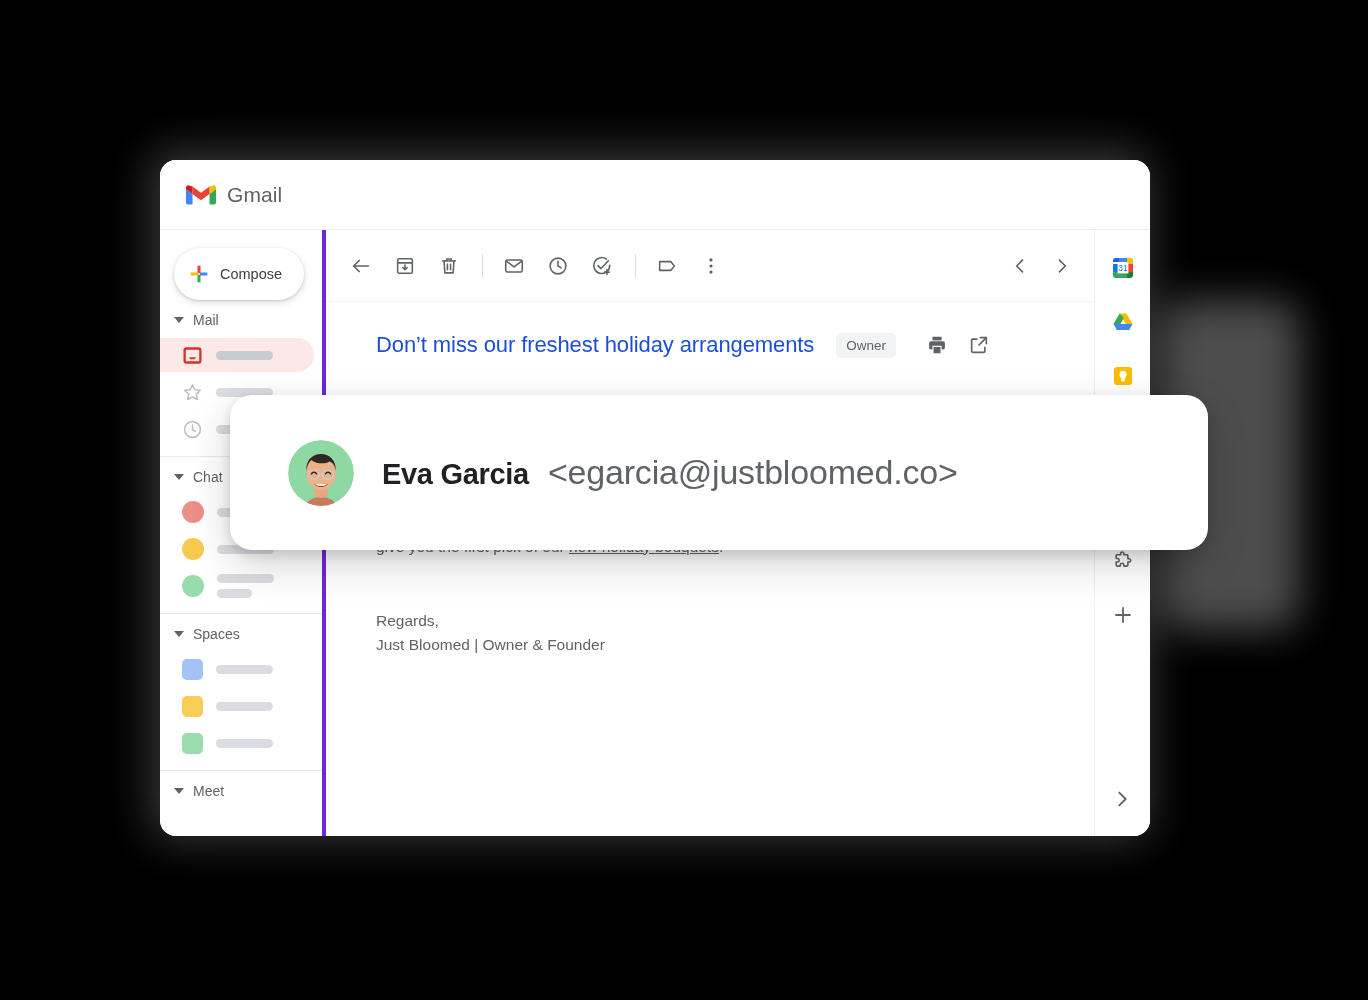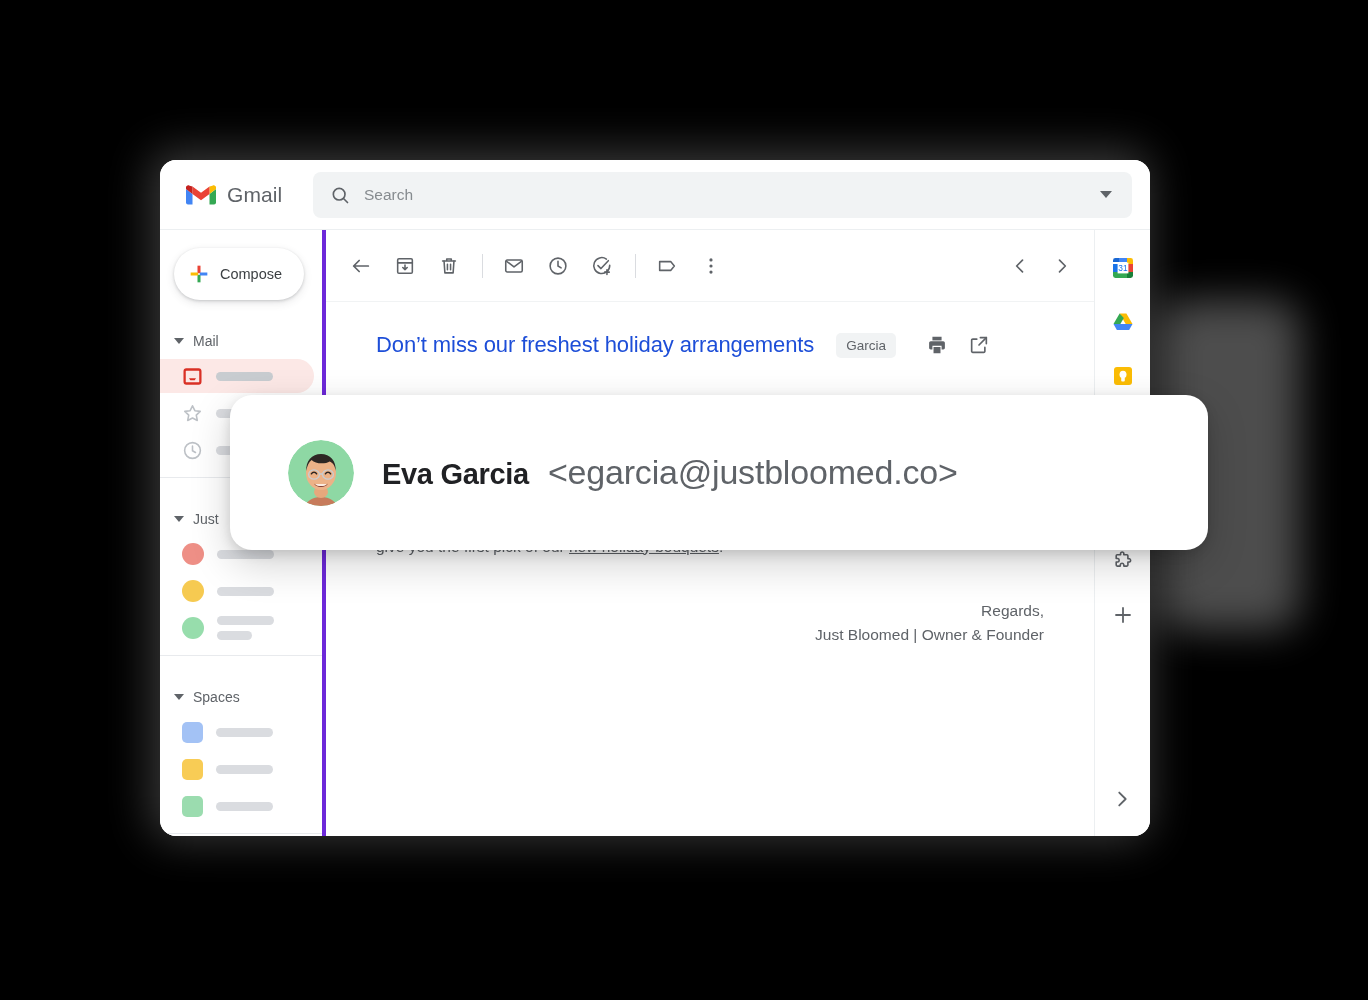--- a/index.html
+++ b/index.html
@@ -120,21 +120,21 @@
     display: flex;
     align-items: center;
     gap: 11px;
     padding-left: 15px;
     cursor: pointer;
     font-family: "Liberation Sans", sans-serif;
   }
   .compose-label { font-size: 14.5px; color: #3c4043; }
   .plus-icon { width: 20px; height: 20px; flex: none; }
 
-  .nav-section { padding-top: 26px; text-align: center; }
+  .nav-section { padding-top: 5px; text-align: center; }
   .section-head {
     display: flex; align-items: center; gap: 9px;
     height: 30px; padding-left: 14px;
     cursor: pointer;
   }
   .caret-down {
     width: 0; height: 0;
     border-left: 5px solid transparent;
     border-right: 5px solid transparent;
     border-top: 6px solid #5f6368;
@@ -224,21 +224,21 @@
   .act-icon { width: 22px; height: 22px; color: #5f6368; cursor: pointer; }
 
   .msg-body {
     padding: 108px 50px 0 50px;
     font-size: 15.5px;
     color: #5f6368;
     line-height: 1.48;
   }
   .msg-body p { margin-bottom: 24px; }
   .body-link { color: #5f6368; text-decoration: underline; cursor: pointer; }
-  .sig { margin-top: 40px; line-height: 1.55; text-align: right; }
+  .sig { margin-top: 50px; line-height: 1.55; }
 
   
   .rail {
     width: 56px;
     flex: none;
     border-left: 1px solid #eceff1;
     background: #ffffff;
     display: flex;
     flex-direction: column;
     align-items: center;
@@ -303,30 +303,20 @@
             <path d="M4 43h9V22L0 12v27a4 4 0 004 4z" fill="#4285F4"></path>
             <path d="M47 43h9a4 4 0 004-4V12L47 22z" fill="#34A853"></path>
             <path d="M47 7v15l13-10V9c0-3.7-4.2-5.8-7.2-3.6z" fill="#FBBC04"></path>
             <path d="M13 22V7l17 12.7L47 7v15L30 34.7z" fill="#EA4335"></path>
             <path d="M0 9v3l13 10V7L7.2 5.4C4.2 3.2 0 5.3 0 9z" fill="#C5221F"></path>
           </svg>
         </span>
         <span class="brand-name">Gmail</span>
       </div>
 
-      <div class="searchbar">
-        <span class="search-icon">
-          <svg viewBox="0 0 24 24" width="20" height="20" fill="none" stroke="currentColor" stroke-width="2" stroke-linecap="round">
-            <circle cx="11" cy="11" r="7"></circle>
-              <line x1="16.2" y1="16.2" x2="21" y2="21"></line>
-          </svg>
-        </span>
-        <input class="search-input" type="text" placeholder="Search" style="">
-        <span class="filter-caret"></span>
-      </div>
     </div>
 
     <div class="body-row">
 
       <div class="sidebar">
 
         <button class="compose-btn">
           <span class="plus-icon">
             <svg viewBox="0 0 24 24" width="20" height="20">
               <rect x="10.2" y="2" width="3.6" height="9" fill="#EA4335"></rect>
@@ -371,21 +361,21 @@
               </svg>
             </span>
             <span class="bar bar-med"></span>
           </div>
           <div class="divider-h"></div>
         </div>
 
         <div class="nav-section">
           <div class="section-head">
             <span class="caret-down"></span>
-            <span class="section-title">Just</span>
+            <span class="section-title">Chat</span>
           </div>
 
           <div class="nav-item">
             <span class="avatar-dot" style="background:#EE8F86"></span>
             <span class="bar bar-long"></span>
           </div>
           <div class="nav-item">
             <span class="avatar-dot" style="background:#F6CA51"></span>
             <span class="bar bar-long"></span>
           </div>
@@ -497,21 +487,21 @@
           </span>
           <span class="tb-chev">
             <svg viewBox="0 0 24 24" width="20" height="20" fill="none" stroke="currentColor" stroke-width="2" stroke-linecap="round" stroke-linejoin="round">
               <path d="M9 5l7 7-7 7"></path>
             </svg>
           </span>
         </div>
 
         <div class="subject-row">
           <span class="subject-title">Don’t miss our freshest holiday arrangements</span>
-          <span class="chip">Garcia</span>
+          <span class="chip">Owner</span>
           <span class="subject-actions">
             <span class="act-icon">
               <svg viewBox="0 0 24 24" width="22" height="22" fill="currentColor">
                 <path d="M7 3h10v4H7z"></path>
                 <path d="M5.2 8h13.6c1 0 1.8.8 1.8 1.8v5.4c0 .9-.8 1.6-1.7 1.6H17v-4H7v4H5.1c-.9 0-1.7-.7-1.7-1.6V9.8C3.4 8.8 4.2 8 5.2 8z"></path>
                 <path d="M8.2 14.2h7.6V21H8.2z"></path>
               </svg>
             </span>
             <span class="act-icon">
               <svg viewBox="0 0 24 24" width="22" height="22" fill="none" stroke="currentColor" stroke-width="1.8" stroke-linecap="round" stroke-linejoin="round">

